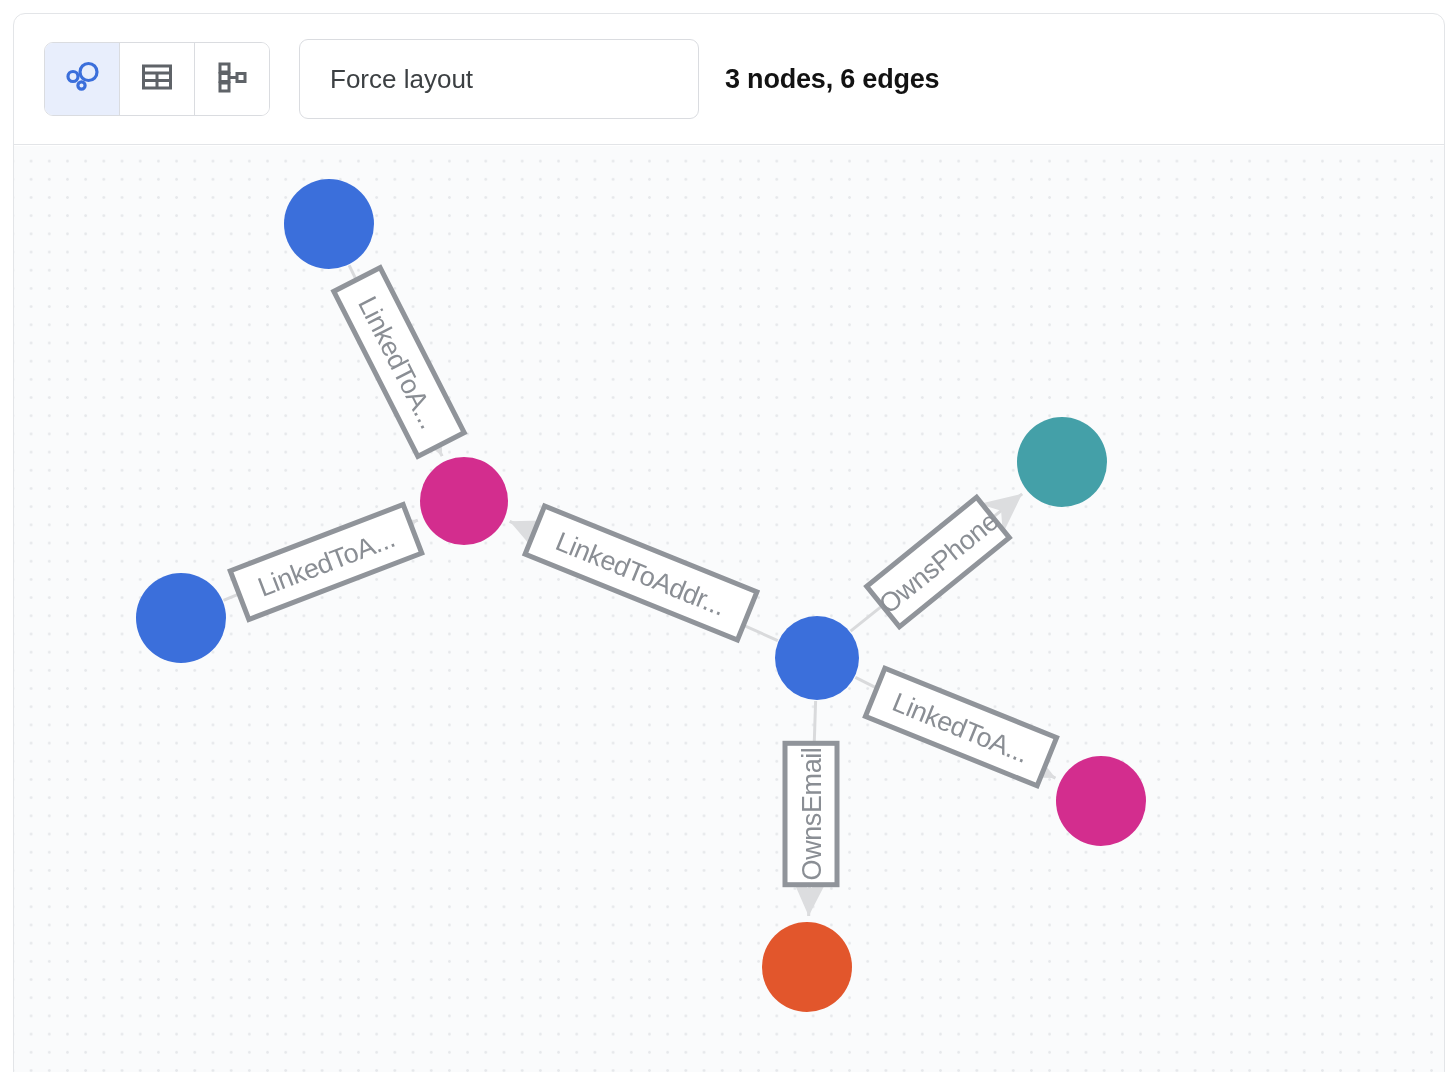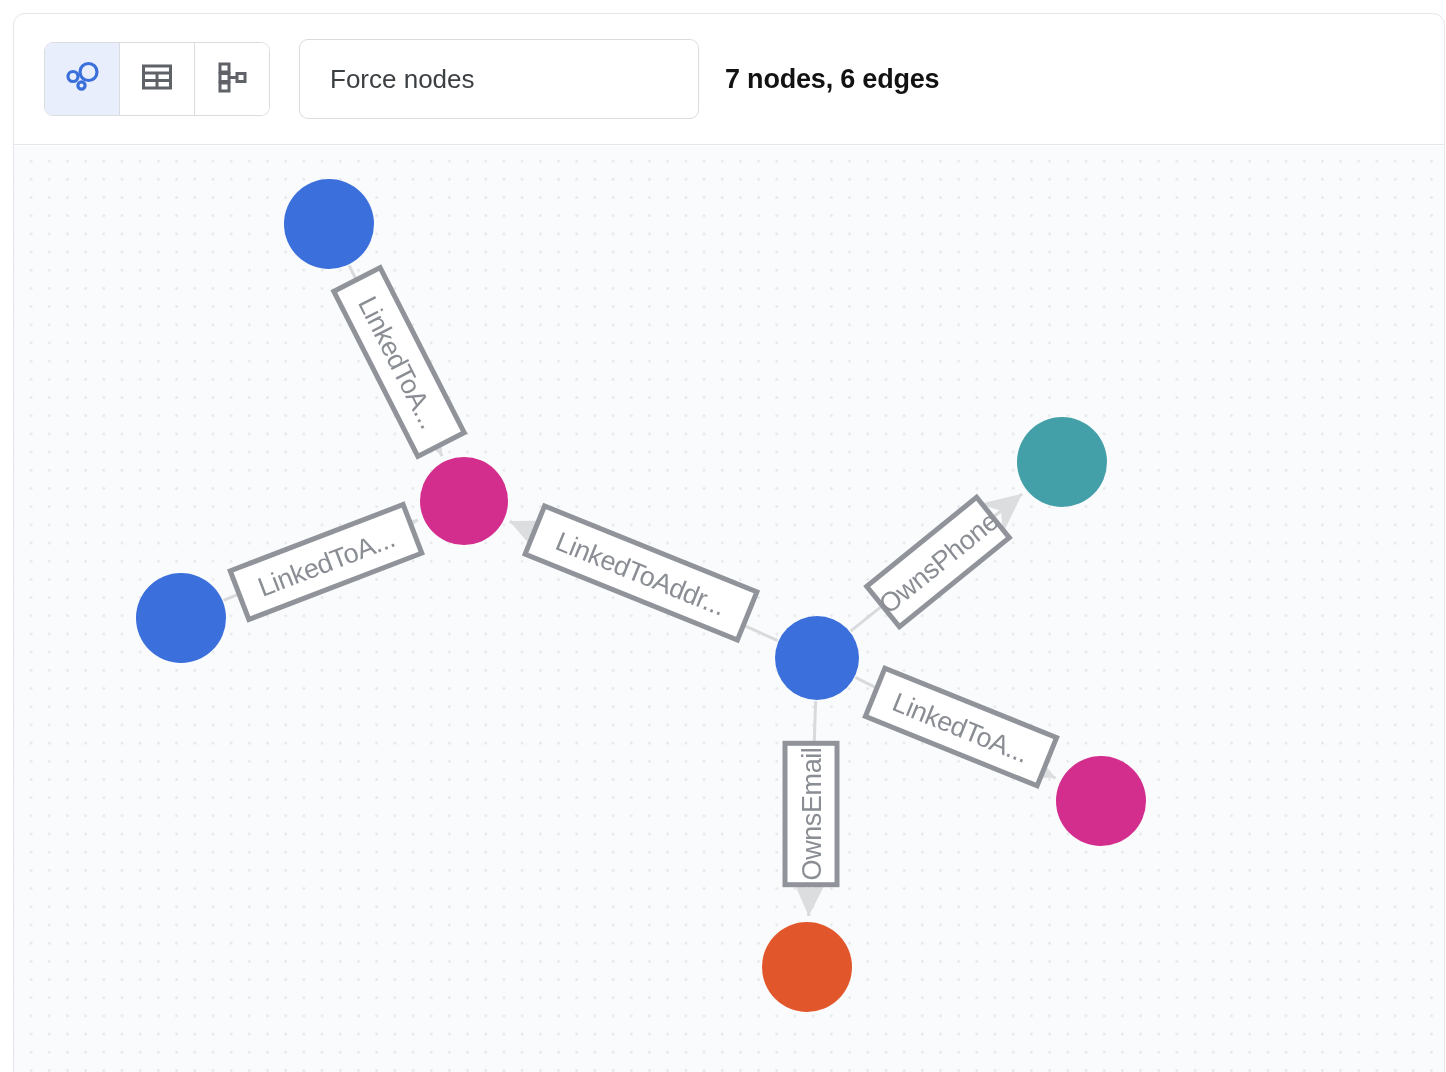--- a/index.html
+++ b/index.html
@@ -151,24 +151,24 @@
               <rect x="7" y="15.5" width="9" height="8" fill="none" stroke="#5f6368" stroke-width="3"></rect>
               <rect x="7" y="25" width="9" height="8" fill="none" stroke="#5f6368" stroke-width="3"></rect>
               <rect x="24" y="15.5" width="8" height="8" fill="none" stroke="#5f6368" stroke-width="3"></rect>
               <line x1="16" y1="19.5" x2="24" y2="19.5" stroke="#5f6368" stroke-width="3"></line>
             </svg>
           </span>
         </div>
       </div>
 
       <div class="layout-select">
-        <span>Force nodes</span>
+        <span>Force layout</span>
       </div>
 
-      <div class="stats">7 nodes, 6 edges</div>
+      <div class="stats">3 nodes, 6 edges</div>
     </div>
 
     <div class="canvas">
       <svg id="graph-svg" width="1432" height="938">
         <g id="edges-layer">
             <line x1="335.15278018936203" y1="119.35051935150582" x2="428.09480414199777" y2="310.05378331358065" class="edge-line"></line>
             <polygon points="428.09480414199777,310.05378331358065 393.49108511475663,282.42078439048595 416.26599837867656,285.78282630291415 427.6502097964353,265.7728355384043" class="arrow-head"></polygon>
             <line x1="209.51026223683596" y1="454.42508593035404" x2="403.7931932208305" y2="374.1031674670065" class="edge-line"></line>
             <polygon points="403.7931932208305,374.1031674670065 374.08695143495737,406.944288016696 378.84151756007896,384.41887789918997 359.56854416003245,371.82711486452723" class="arrow-head"></polygon>
             <line x1="763.7106945044386" y1="494.52571965211575" x2="495.68523894832714" y2="375.3189306370747" class="edge-line"></line>

